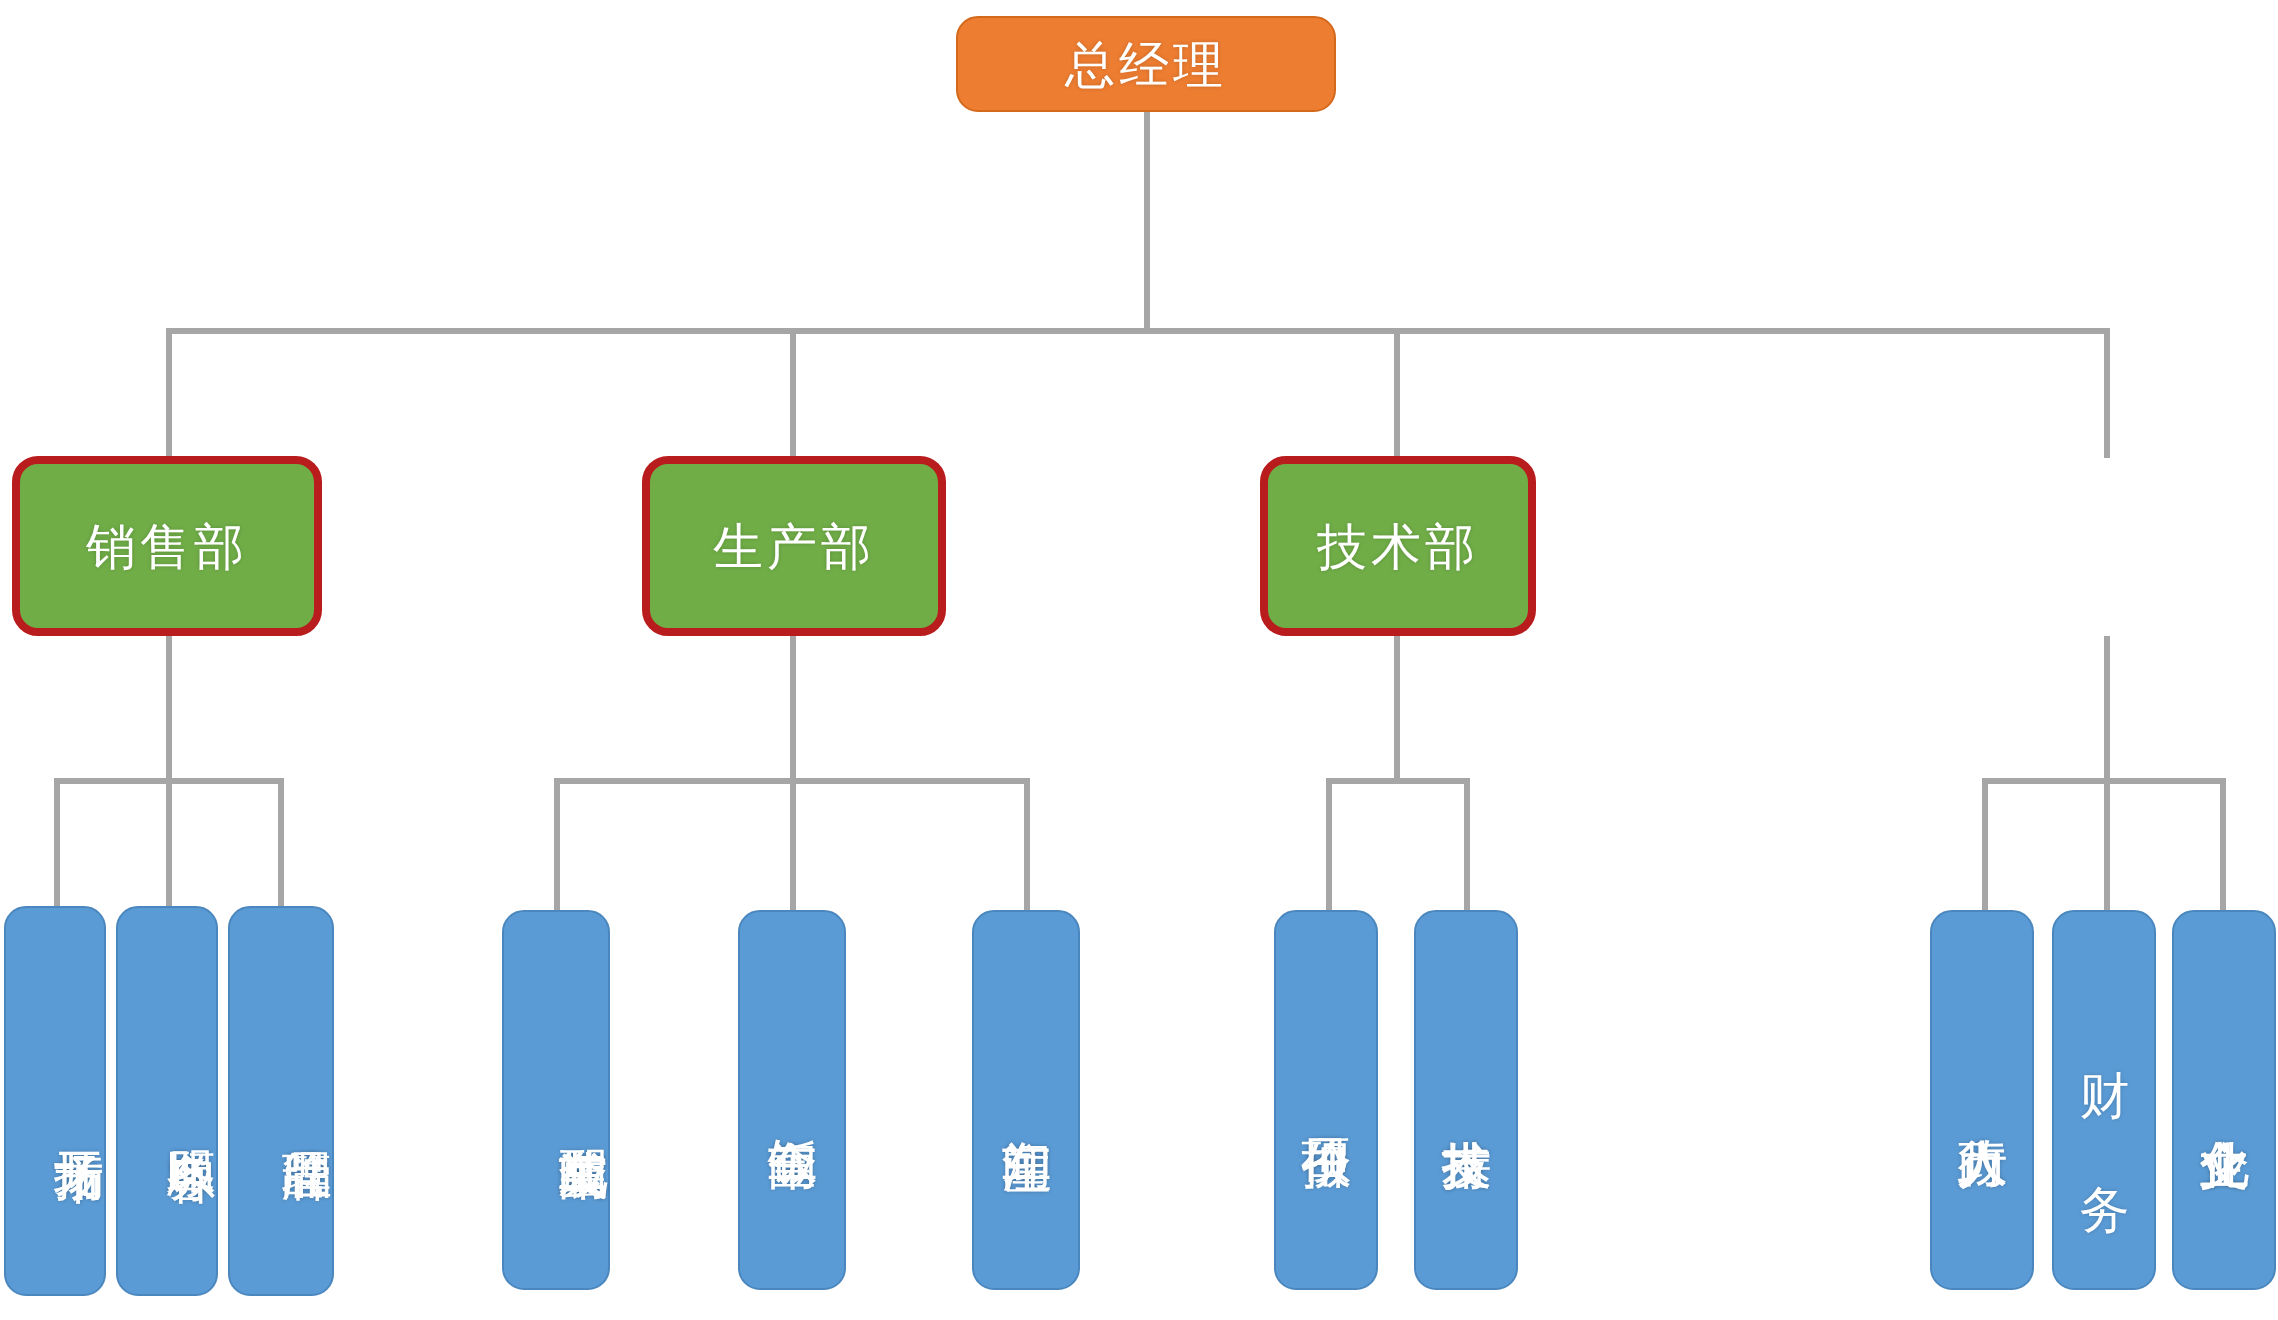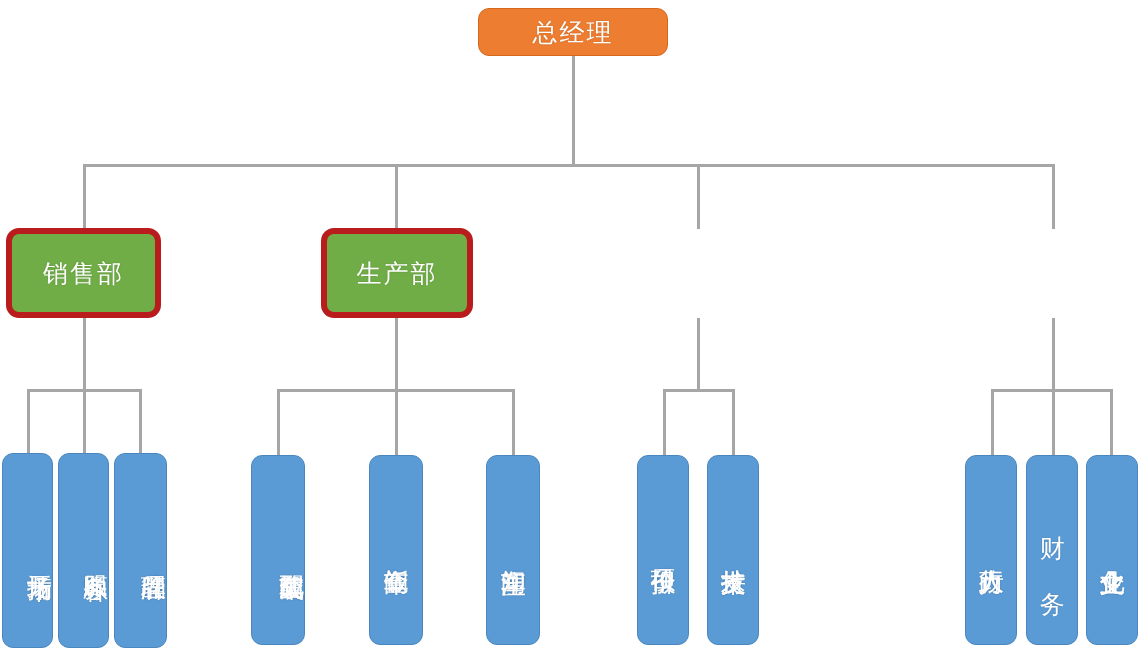--- a/index.html
+++ b/index.html
@@ -29,21 +29,21 @@
   }
   .node.lvl1 {
     background: #ED7D31;
     border: 1px solid #D4691C;
     font-size: 25px;
     letter-spacing: 2px;
     border-radius: 11px;
   }
   .node.lvl2 {
     background: #70AD47;
-    border: 6px solid #b91c1c;
+    border: 4px solid #b91c1c;
     font-size: 25px;
     letter-spacing: 2px;
     border-radius: 13px;
   }
   .node.lvl3 {
     background: #5B9BD5;
     border: 1px solid #4A87BE;
     font-size: 25px;
     border-radius: 11px;
     writing-mode: vertical-rl;
@@ -109,20 +109,23 @@
   <div class="node lvl1" style="left:478px; top:8px; width:190px; height:48px;">
     <span>总经理</span>
   </div>
 
   <div class="node lvl2" style="left:6px; top:228px; width:155px; height:90px;">
     <span>销售部</span>
   </div>
   <div class="node lvl2" style="left:321px; top:228px; width:152px; height:90px;">
     <span>生产部</span>
   </div>
+  <div class="node lvl2" style="left:630px; top:228px; width:138px; height:90px;">
+    <span>技术部</span>
+  </div>
 
   <div class="node lvl3" style="left:2px; top:453px; width:51px; height:195px;">
     <span class="vtext">市场开拓</span>
   </div>
   <div class="node lvl3" style="left:58px; top:453px; width:51px; height:195px;">
     <span class="vtext">顾客服务</span>
   </div>
   <div class="node lvl3" style="left:114px; top:453px; width:53px; height:195px;">
     <span class="vtext">品牌管理</span>
   </div>

